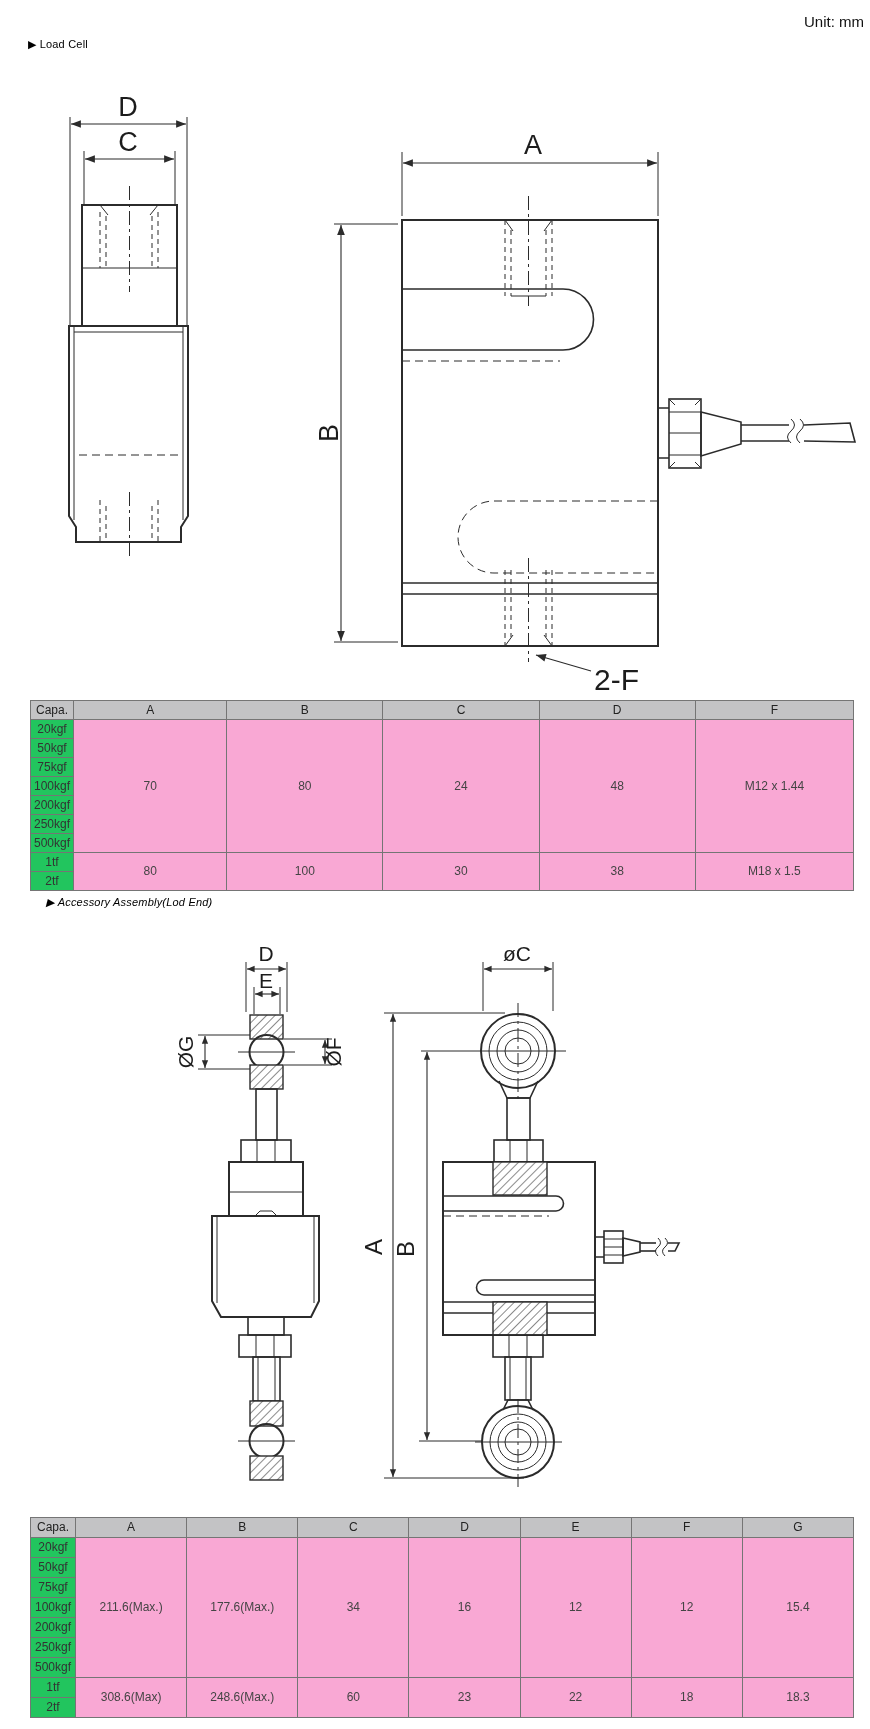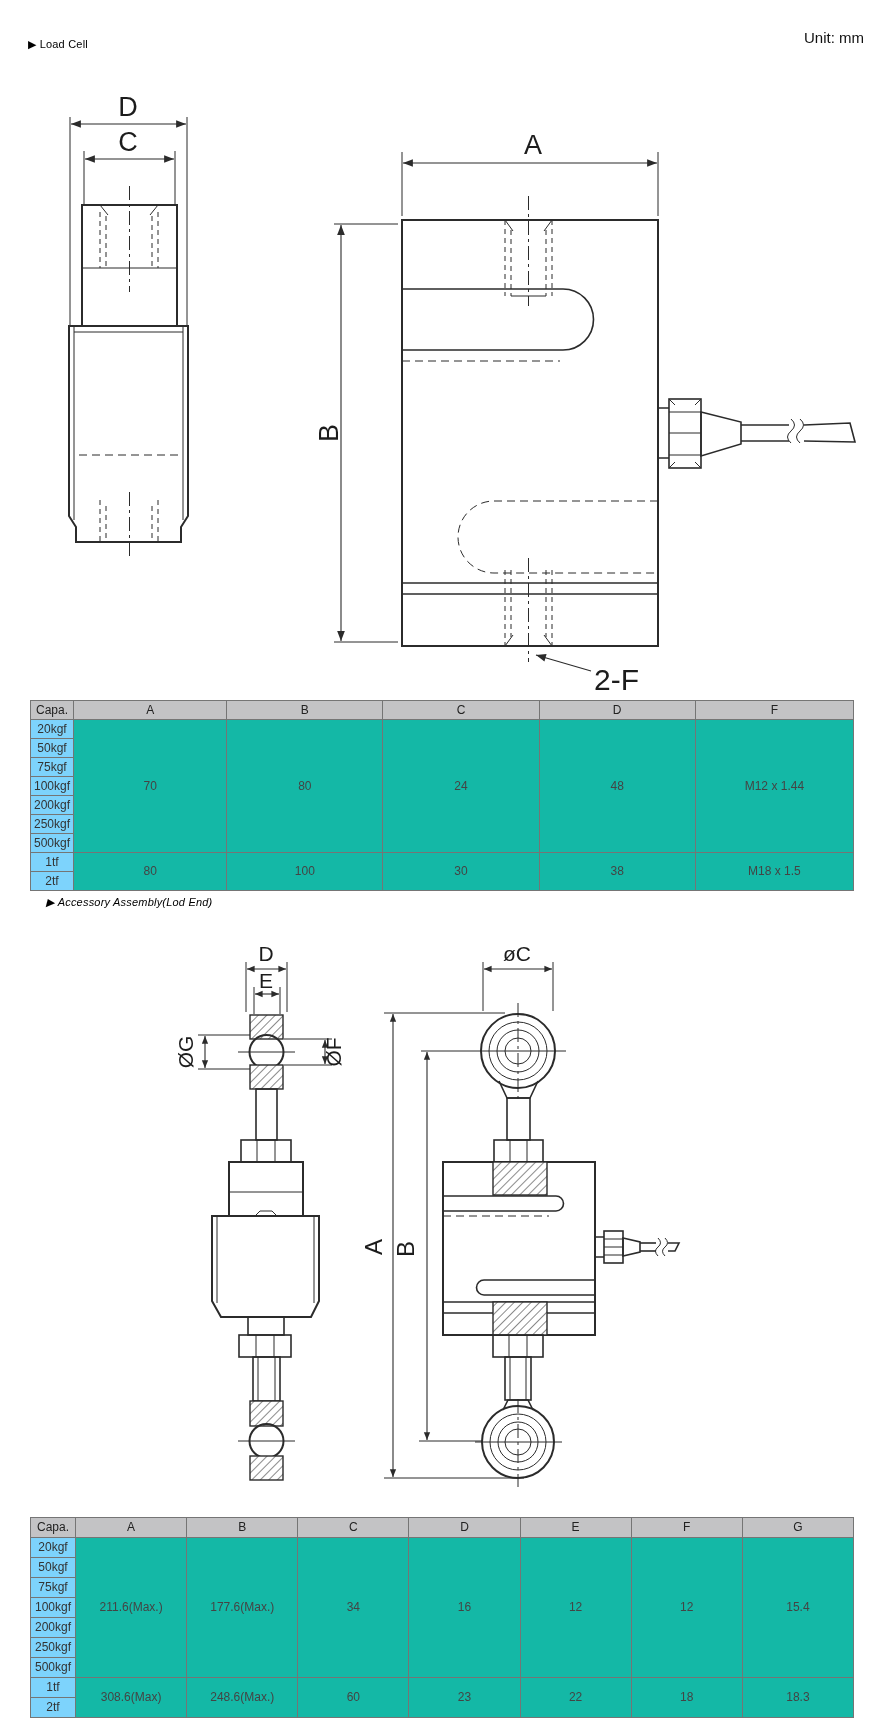--- a/index.html
+++ b/index.html
@@ -1,19 +1,19 @@
 <!DOCTYPE html>
 <html><head>
 <meta charset="utf-8">
 <style>
   html,body{margin:0;padding:0;}
   body{width:870px;height:1729px;position:relative;background:#ffffff;
        font-family:"Liberation Sans",sans-serif;overflow:hidden;}
   .abs{position:absolute;}
-  .unit-note{top:29px;right:6px;font-size:15px;color:#111;}
+  .unit-note{top:13px;right:6px;font-size:15px;color:#111;}
   .heading{font-size:11px;color:#000;letter-spacing:.2px;white-space:nowrap;}
   .heading .blt{margin-right:3px;}
   #h1{left:28px;top:38px;}
   #h2{left:46px;top:896px;font-style:italic;}
 
   
   svg{overflow:visible;}
   .part{fill:none;stroke:#2b2b2b;stroke-width:2;}
   .mid{fill:none;stroke:#2b2b2b;stroke-width:1.6;}
   .thin{fill:none;stroke:#2b2b2b;stroke-width:1;}
@@ -27,22 +27,22 @@
   .lab2{font-size:21px;}
   .callout{font-size:30px;}
 
   
   .dim-table{border-collapse:collapse;table-layout:fixed;width:824px;
              font-size:12px;color:#333;border:1px solid #4d4d4d;}
   .dim-table th,.dim-table td{border:1px solid #757575;text-align:center;
              padding:0;height:18px;line-height:1.05;font-weight:normal;
              overflow:hidden;white-space:nowrap;}
   .dim-table th{background:#c3c3c5;color:#222;}
-  .dim-table td.capa{background:#7dd3fc;color:#333;}
-  .dim-table td.val{background:#14b8a6;color:#444;}
+  .dim-table td.capa{background:#22c55e;color:#333;}
+  .dim-table td.val{background:#f9a8d4;color:#444;}
   #table1{left:30px;top:700px;}
   #table2{left:30px;top:1517px;}
   #table2 th,#table2 td{height:19px;}
 </style>
 </head>
 <body>
 
 <div class="abs unit-note">Unit: mm</div>
 
 <div class="abs heading" id="h1"><span class="blt">▶</span><span>Load Cell</span></div>

